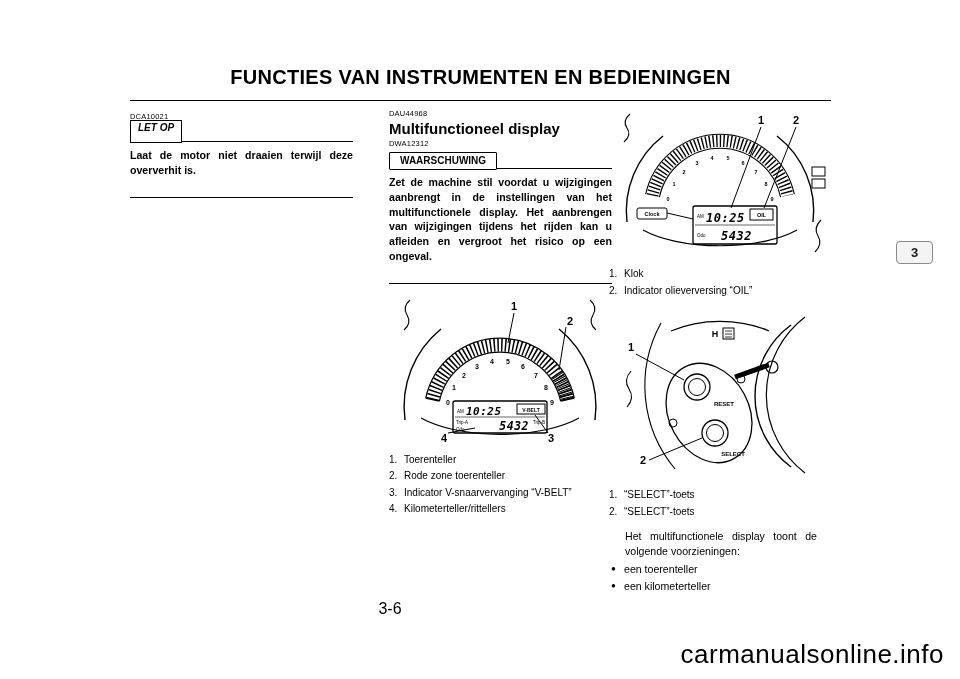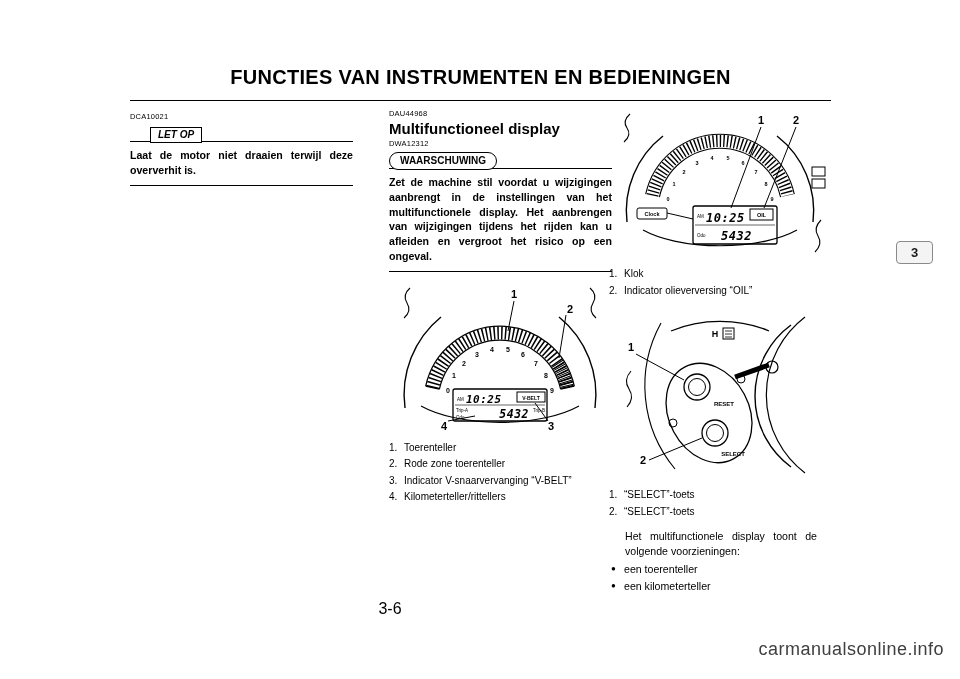--- a/index.html
+++ b/index.html
@@ -23,43 +23,43 @@
     font-size: 13px; font-weight: bold; text-align: center; line-height: 21px; color: #1a1a1a;
   }
   .col { position: absolute; }
   .col-left  { left: 130px; top: 112px; width: 223px; }
   .col-mid   { left: 389px; top: 109px; width: 223px; }
   .col-right { left: 609px; top: 108px; width: 224px; }
   .refcode { font-size: 7.5px; letter-spacing: .2px; margin-bottom: 2px; }
   .box-row { border-bottom: 1.8px solid #000; display: flex; align-items: flex-end; height: 19px; }
   .notice-box {
     border: 1.8px solid #000; background: #fff; margin-bottom: -1.8px;
-    font-weight: bold; font-style: italic; font-size: 10px; line-height: 13px; padding: 0 7px 1px; margin-left: 20px;
+    font-weight: bold; font-style: italic; font-size: 10px; line-height: 13px; padding: 0 7px 8px;
   }
   .warning-box {
-    border: 1.8px solid #000; border-radius: 9px; background: #fff; margin-bottom: -1.8px;
+    border: 1.8px solid #000; border-radius: 1px; background: #fff; margin-bottom: -1.8px;
     font-weight: bold; font-size: 10px; line-height: 13px; padding: 1px 10px 2px;
   }
   .display-title { font-size: 15px; font-weight: bold; margin: 2px 0 2px; }
   .para-bold { font-weight: bold; font-size: 10.6px; line-height: 14.8px; text-align: justify; margin: 6px 0 0; }
   .para-reg  { font-size: 10.6px; line-height: 14.6px; text-align: justify; margin: 9px 16px 0; }
-  .section-end { border-bottom: 1.6px solid #000; padding-bottom: 7px; }
+  .section-end { border-bottom: 1.6px solid #000; padding-bottom: 19px; }
   .fig { margin-top: 12px; }
   .fig-first { margin-top: 4px; }
   .fig-gap { margin-top: 10px; }
   .legend { margin-top: 4px; }
   .legend-row { display: flex; font-size: 10px; line-height: 16.5px; }
   .legend-num { width: 15px; flex: none; }
   .bullets { margin-top: 3px; }
   .bullet-row { display: flex; font-size: 10.6px; line-height: 16.5px; }
   .bullet-mark { width: 15px; flex: none; font-size: 8px; line-height: 16.5px; padding-left: 2px; }
   .page-num { position: absolute; left: 340px; top: 600px; width: 100px; text-align: center; font-size: 16px; }
   .watermark {
     position: absolute; right: 16px; top: 639px;
-    font-size: 18px; color: #404040; letter-spacing: .5px;
+    font-size: 26px; color: #000000; letter-spacing: .5px;
   }
   svg text { font-family: "Liberation Sans", sans-serif; fill: #000; }
   svg .lcd-seg { font-family: "DejaVu Sans Mono", monospace; font-weight: bold; font-style: italic; letter-spacing: .5px; }
   svg .callout-num { font-size: 11px; font-weight: bold; }
   svg .scale-num { font-size: 7px; font-weight: bold; text-anchor: middle; }
   svg .scale-num-sm { font-size: 5.5px; font-weight: bold; text-anchor: middle; }
   svg .tiny { font-size: 4.5px; }
 </style>
 </head>
 <body>

